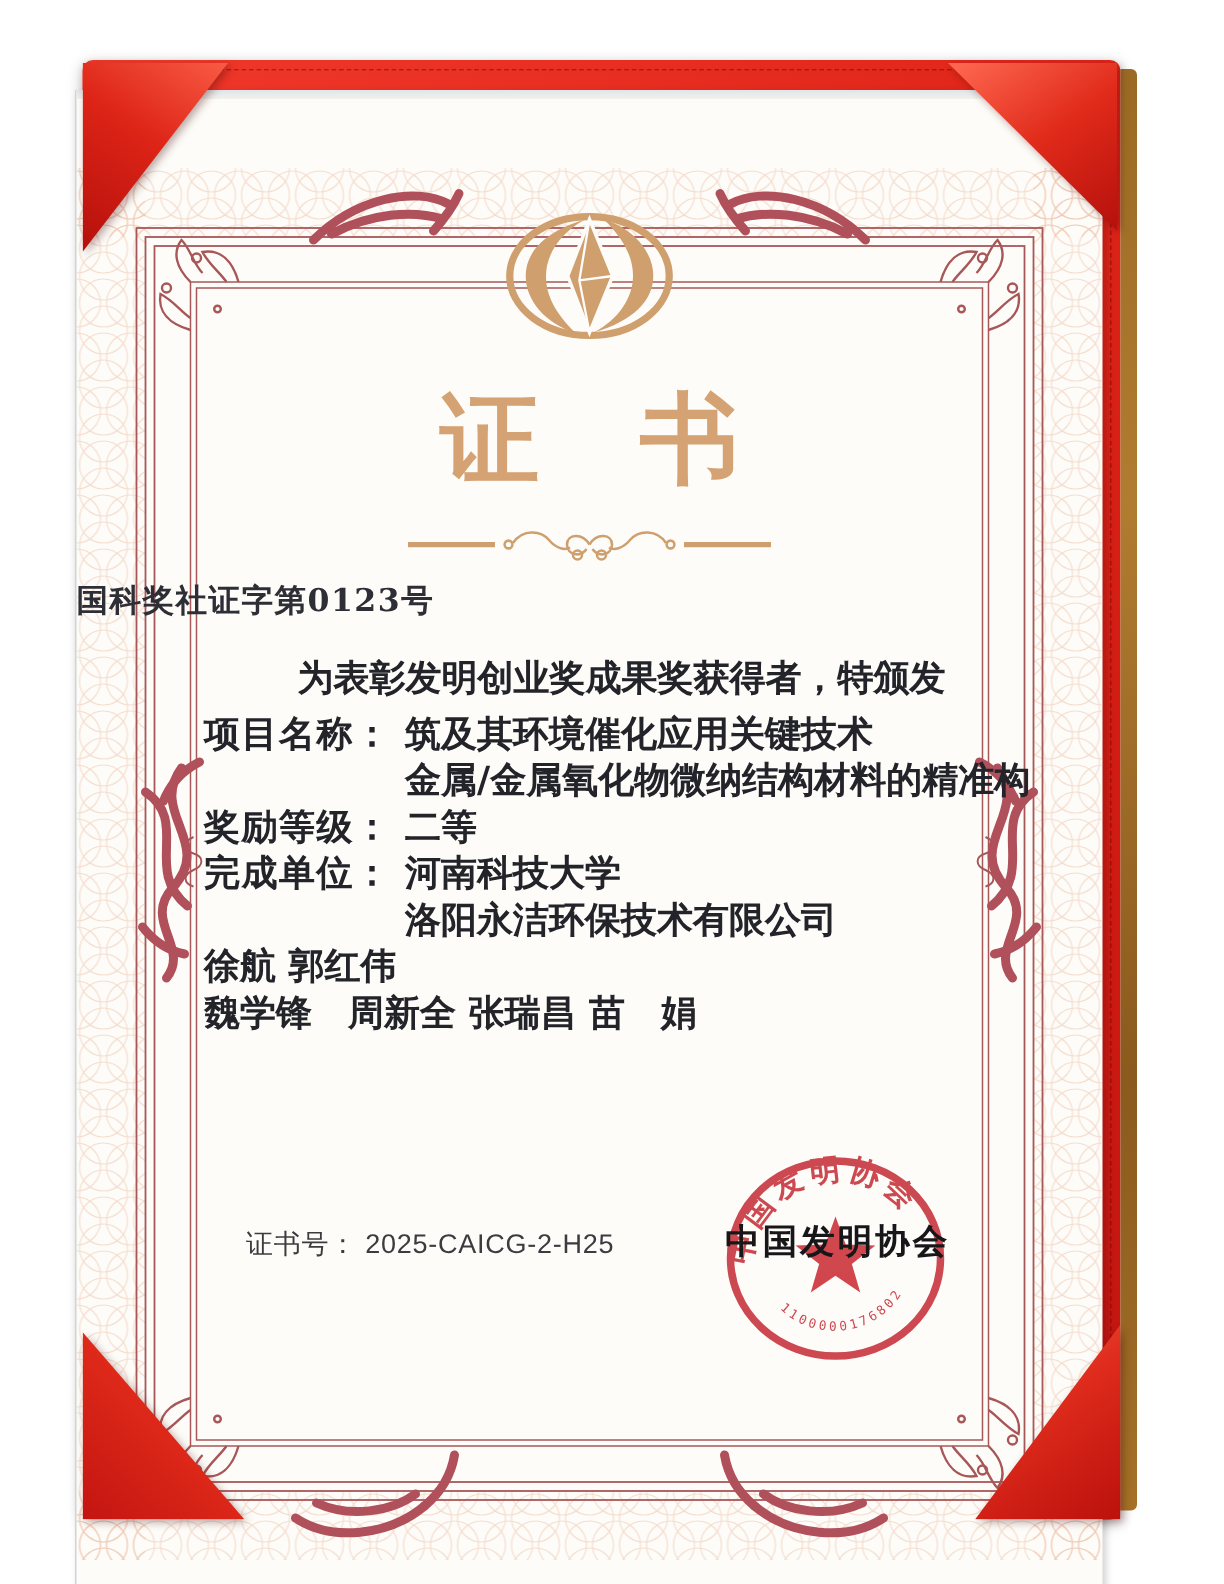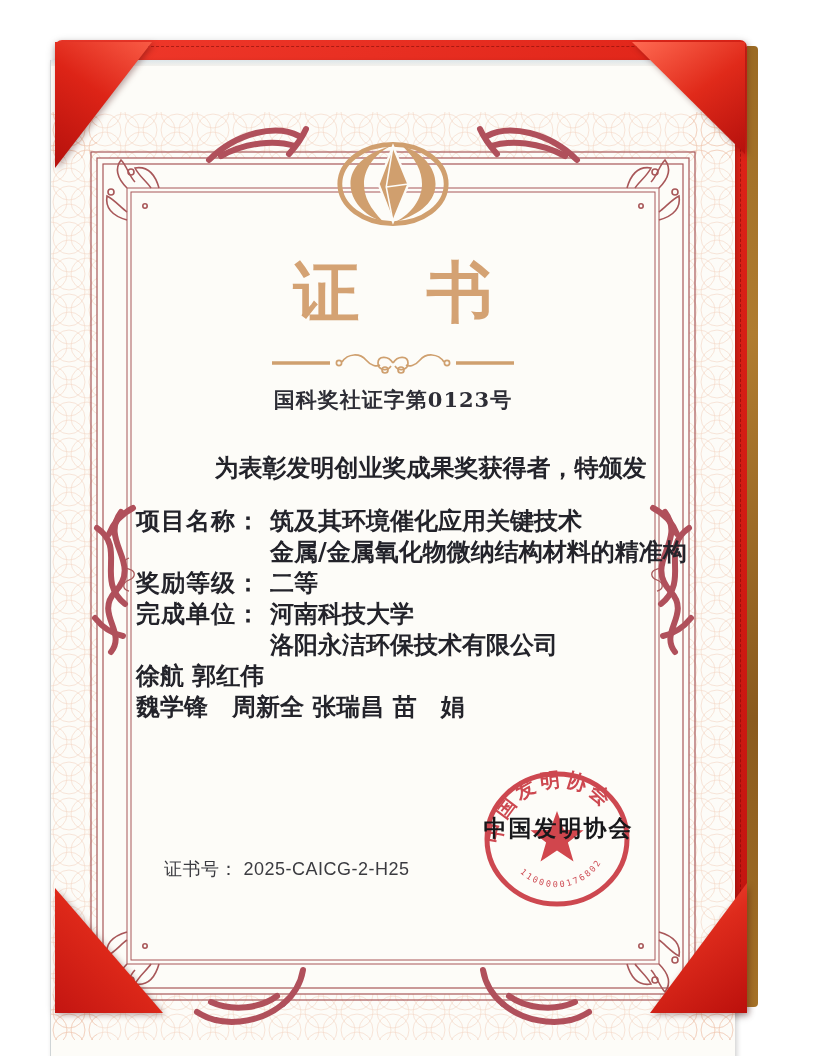--- a/index.html
+++ b/index.html
@@ -51,42 +51,42 @@
     background:linear-gradient(325deg,#bb100c 0%,#de2b1c 55%,#f95b45 100%);}
   
   .emblem{position:absolute;left:50%;top:80px;transform:translateX(-50%);}
   .cert-title{
     position:absolute;left:0;top:196px;width:100%;text-align:center;
     font-size:66px;font-weight:700;color:#d4a273;letter-spacing:22px;text-indent:22px;
     line-height:1.1;white-space:nowrap;
   }
   .divider{position:absolute;left:50%;top:283px;transform:translateX(-50%);}
   .serial-line{
-    position:absolute;left:0;top:326px;width:100%;text-align:center;
+    position:absolute;left:0;top:326px;width:100%;text-align:left;
     font-size:21px;font-weight:700;color:#2e2e36;letter-spacing:1px;
   }
   .body-block{
     position:absolute;left:85px;top:374px;width:540px;
     font-size:24px;font-weight:700;color:#23232a;
   }
-  .intro p{margin:16px;line-height:35px;white-space:nowrap;}
+  .intro p{margin:0;line-height:35px;white-space:nowrap;}
   .intro .indent{text-indent:2.6em;}
-  .fields{margin-top:20px;}
+  .fields{margin-top:4px;}
   .field-row{display:flex;align-items:flex-start;line-height:31px;}
   .field-label{flex:0 0 134px;white-space:nowrap;letter-spacing:1px;}
   .field-values{flex:1;}
   .field-values div{white-space:nowrap;}
   .issuer-block{
     position:absolute;left:380px;top:748px;width:255px;text-align:center;
     font-size:23px;font-weight:700;color:#17171a;z-index:3;
   }
   .issuer-block div{line-height:39px;letter-spacing:2px;white-space:nowrap;}
   .seal{position:absolute;left:430px;top:706px;width:152px;height:146px;z-index:2;}
   .cert-no{
-    position:absolute;left:113px;top:797px;font-family:"Liberation Sans",sans-serif;
+    position:absolute;left:113px;top:757px;font-family:"Liberation Sans",sans-serif;
     font-size:18px;color:#3b3b40;letter-spacing:.5px;white-space:nowrap;
   }
 </style>
 </head>
 <body>
 
 <div class="scene">
 
   <div class="folder"></div>
   <div class="folder-spine"></div>

